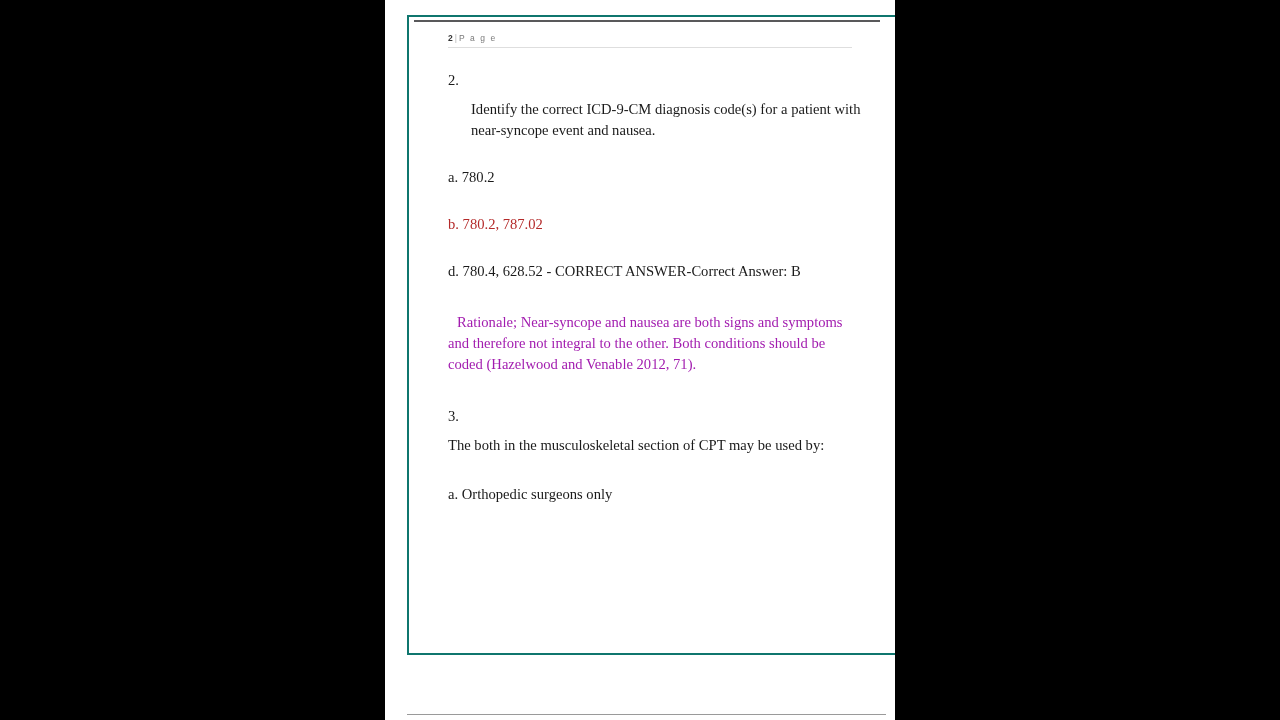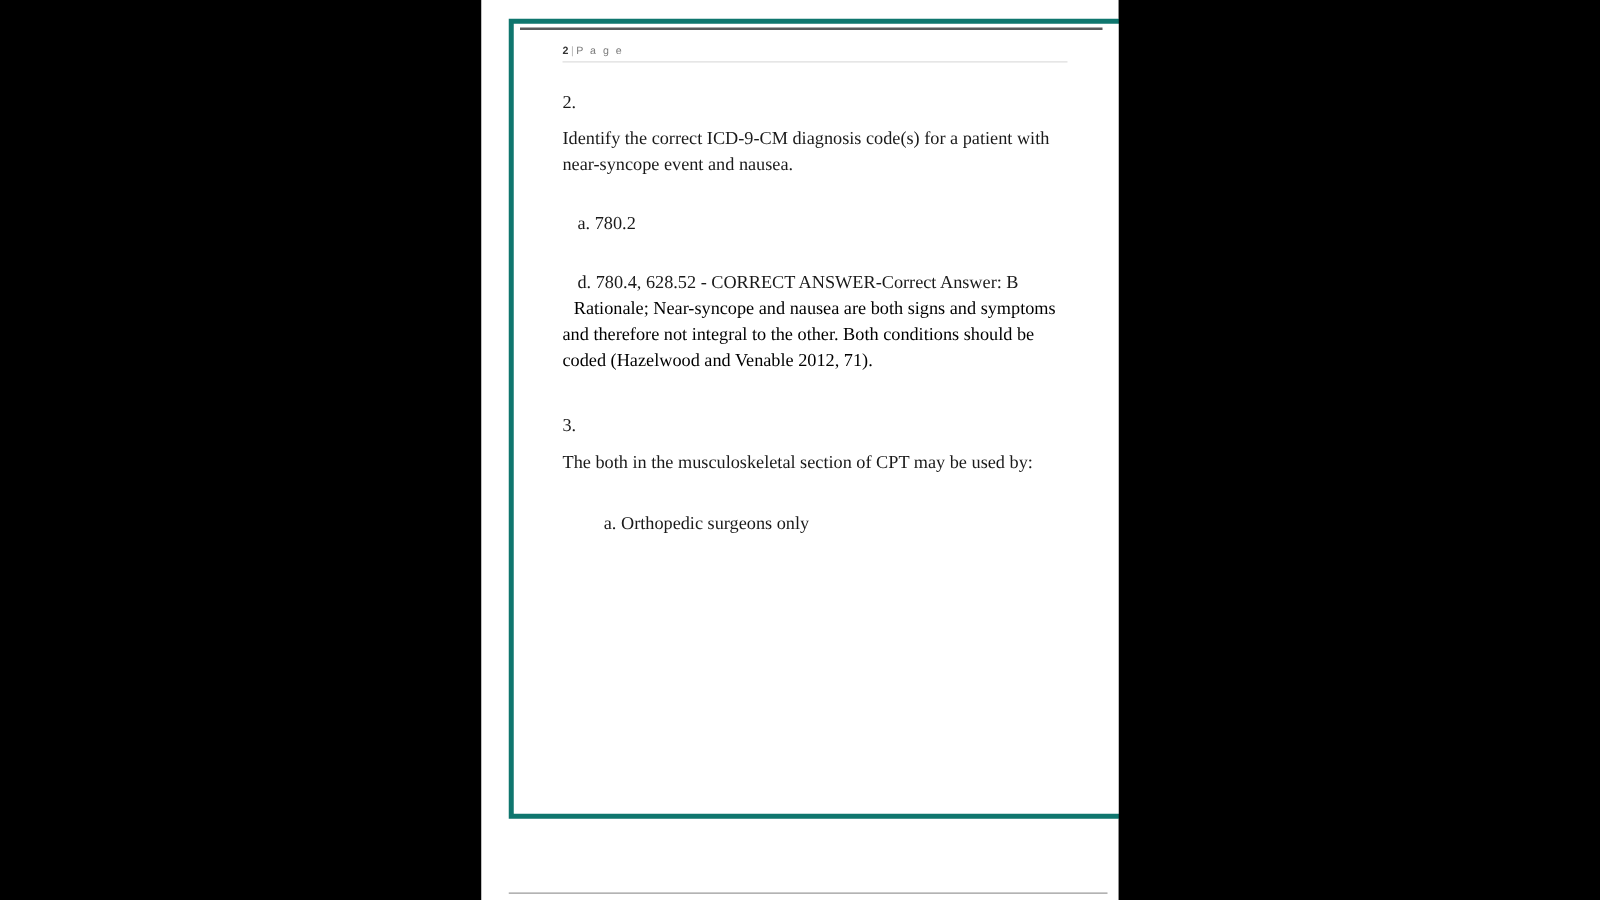--- a/index.html
+++ b/index.html
@@ -30,21 +30,21 @@
   }
 
   
   .page-sheet {
     position: absolute;
     left: 22px;          
     top: 15px;
     width: 559px;        
     height: 640px;       
     background: #ffffff;
-    border: 4px solid #0f766e;
+    border: 2px solid #0f766e;
     box-sizing: border-box;
   }
 
   
   .page-top-rule {
     position: absolute;
     left: 5px;
     top: 3px;
     width: 466px;
     height: 0;
@@ -90,43 +90,43 @@
     line-height: 21px;
     color: #1a1a1a;
   }
 
   .q-number {
     margin-top: 22px;
   }
   .q-stem {
     margin-top: 8px;
     width: 390px;
+    margin-left: 23px;
   }
   .opt {
     margin-top: 26px;
-    margin-left: 12px;
   }
   .opt-b {
     color: #b42a2a;
   }
   .rationale {
-    color: #000000;
+    margin-top: 30px;
+    color: #a21caf;
     width: 398px;
     text-indent: 9px;
   }
   .q3-number {
     margin-top: 31px;
   }
   .q3-stem {
     margin-top: 8px;
     width: 390px;
   }
   .q3-opt-a {
     margin-top: 28px;
-    margin-left: 33px;
   }
 
   
   .next-page-edge {
     position: absolute;
     left: 22px;
     top: 714px;
     width: 479px;
     height: 6px;
     border-top: 1px solid #9a9a9a;
@@ -164,20 +164,21 @@
         </div>
 
         <div class="body-text">
 
           <div class="q-number">2.</div>
 
           <div class="q-stem">Identify the correct ICD-9-CM diagnosis code(s) for a patient with near-syncope event and nausea.</div>
 
           <div class="opt">a. 780.2</div>
 
+          <div class="opt opt-b">b. 780.2, 787.02</div>
 
 
           <div class="opt">d. 780.4, 628.52 - CORRECT ANSWER-Correct Answer: B</div>
 
           <div class="rationale">Rationale; Near-syncope and nausea are both signs and symptoms and therefore not integral to the other. Both conditions should be coded (Hazelwood and Venable 2012, 71).</div>
 
           <div class="q3-number">3.</div>
 
           <div class="q3-stem">The both in the musculoskeletal section of CPT may be used by:</div>
 

